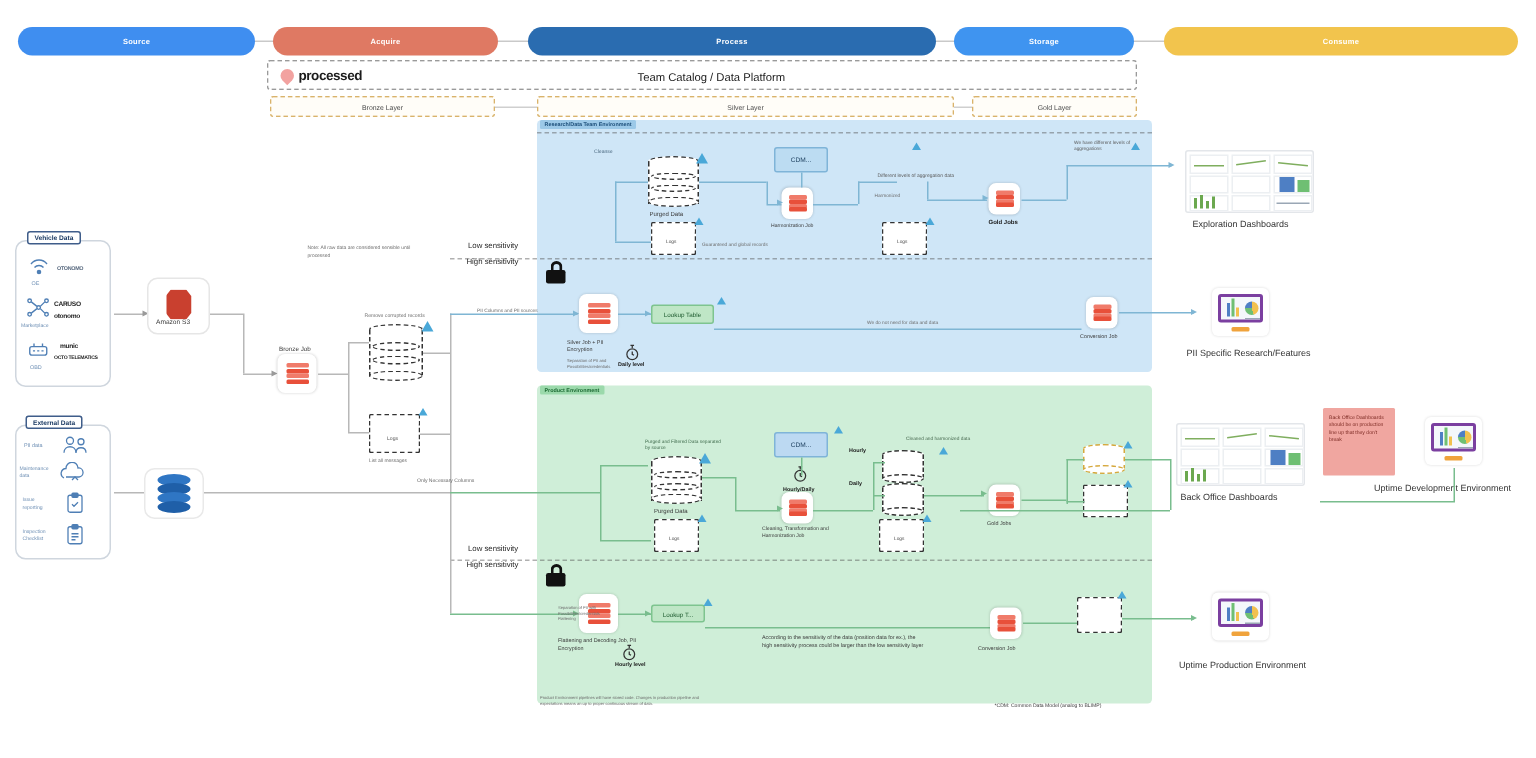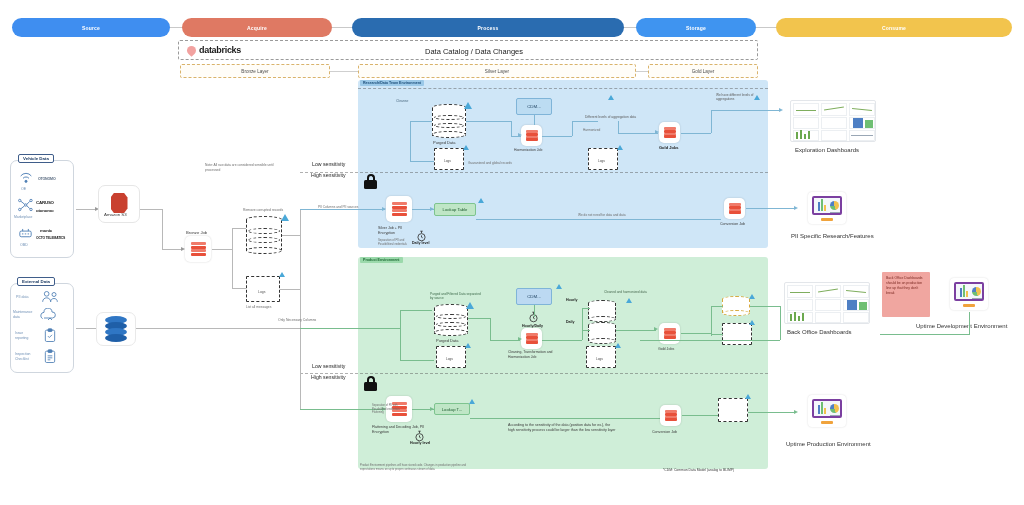--- a/index.html
+++ b/index.html
@@ -151,23 +151,23 @@
       <span>Storage</span>
     </div>
     <div class="banner" style="left:776px;top:18px;width:236px;height:19px;background:#f2c44d;">
       <span>Consume</span>
     </div>
   </div>
 
   <div class="dashbox" style="left:178px;top:40px;width:580px;height:20px;"></div>
   <div class="platform-hdr" style="left:187px;top:45px;">
     <span class="db-flame"></span>
-    <span class="db-logo-txt">databricks</span>
-  </div>
-  <div class="platform-title" style="left:425px;top:47px;">Data Catalog / Data Changes</div>
+    <span class="db-logo-txt">processed</span>
+  </div>
+  <div class="platform-title" style="left:425px;top:47px;">Team Catalog / Data Platform</div>
 
   <div class="layerbox" style="left:180px;top:64px;width:150px;height:14px;">
     <span>Bronze Layer</span>
   </div>
   <div class="layer-conn" style="left:330px;top:71px;width:28px;"></div>
   <div class="layerbox" style="left:358px;top:64px;width:278px;height:14px;">
     <span>Silver Layer</span>
   </div>
   <div class="layer-conn" style="left:636px;top:71px;width:12px;"></div>
   <div class="layerbox" style="left:648px;top:64px;width:110px;height:14px;">

